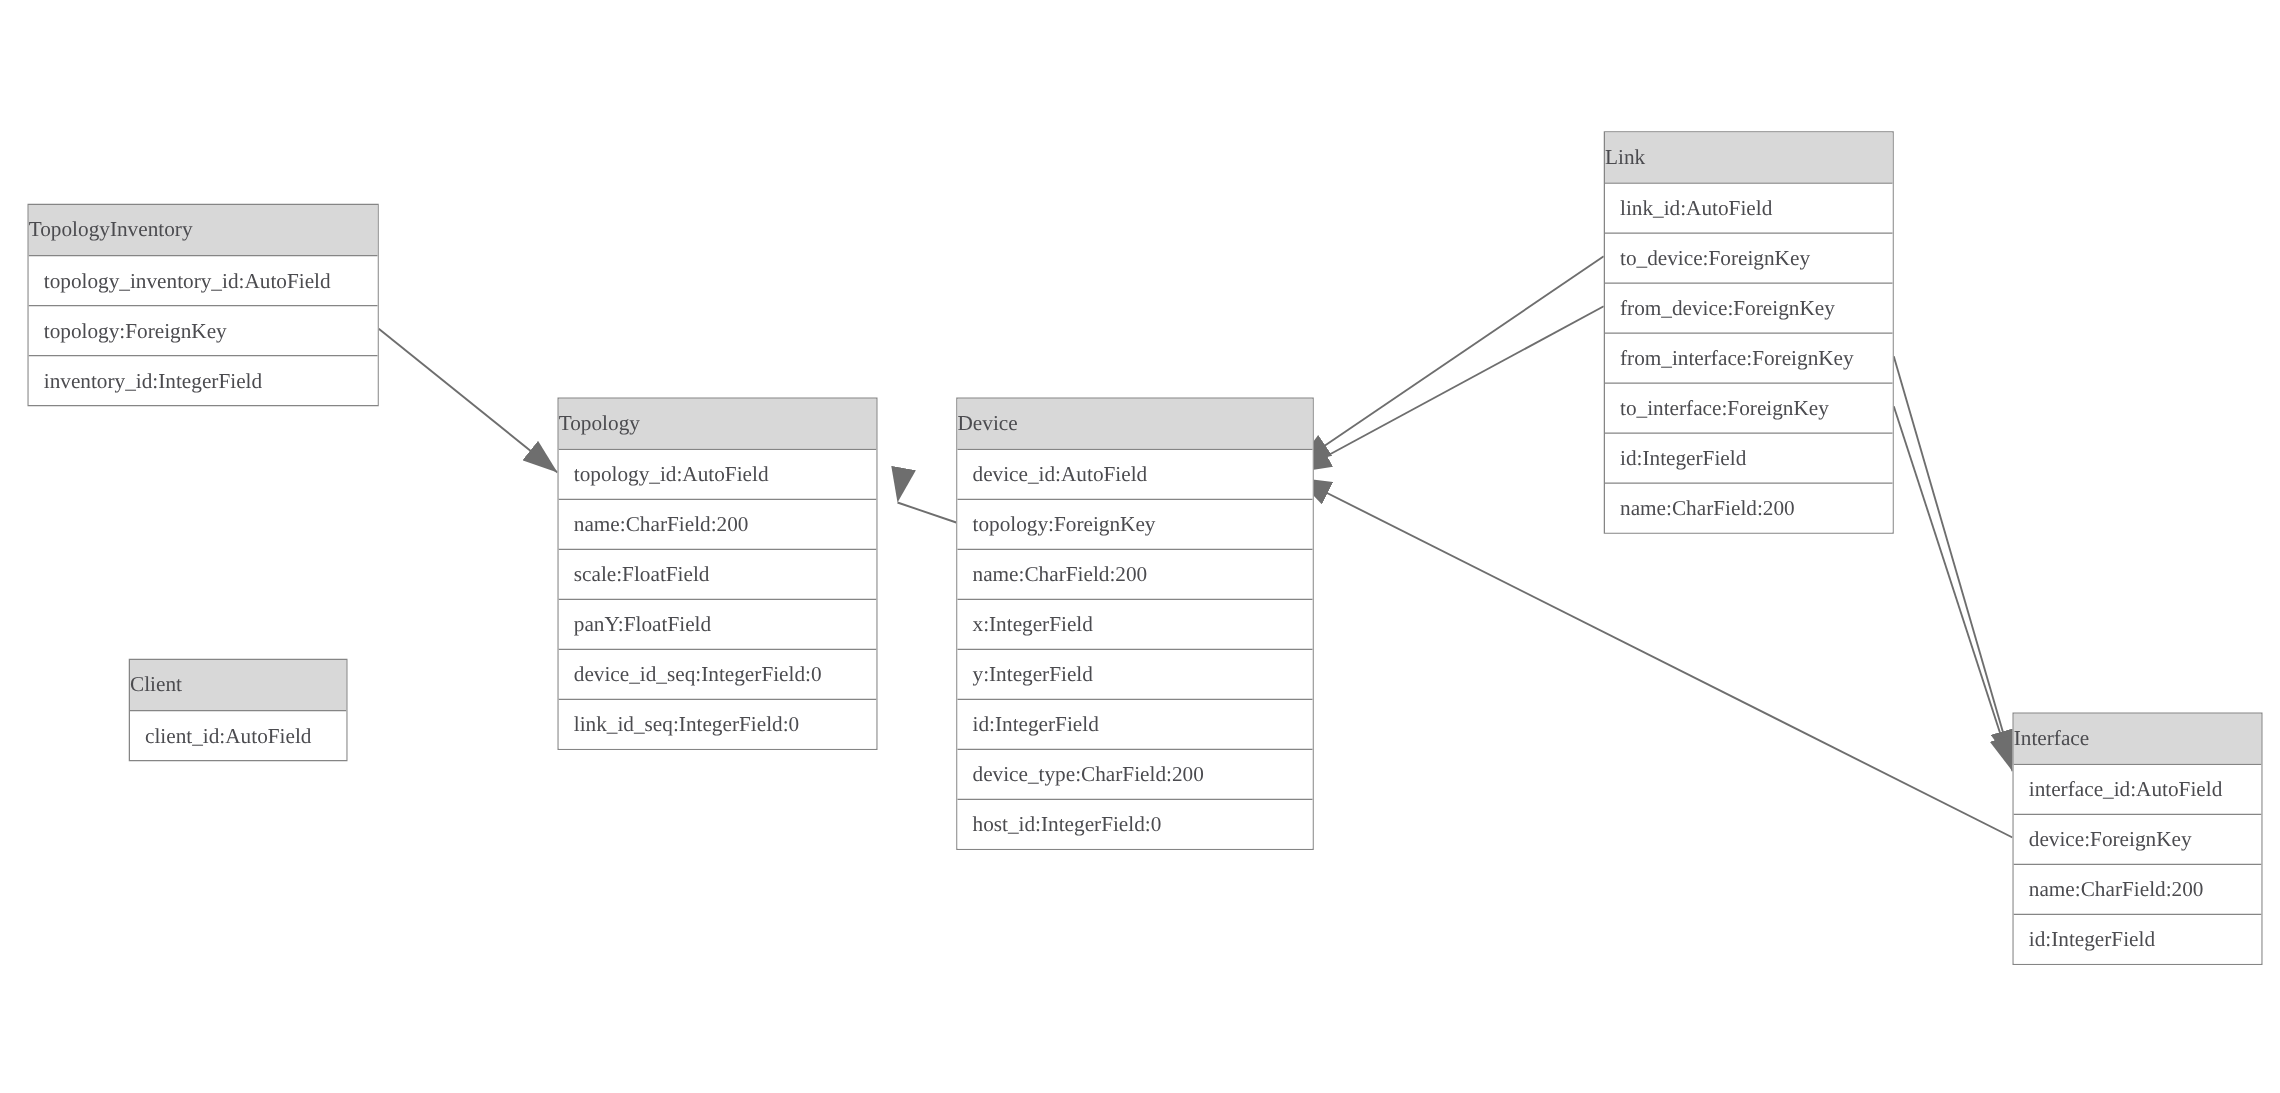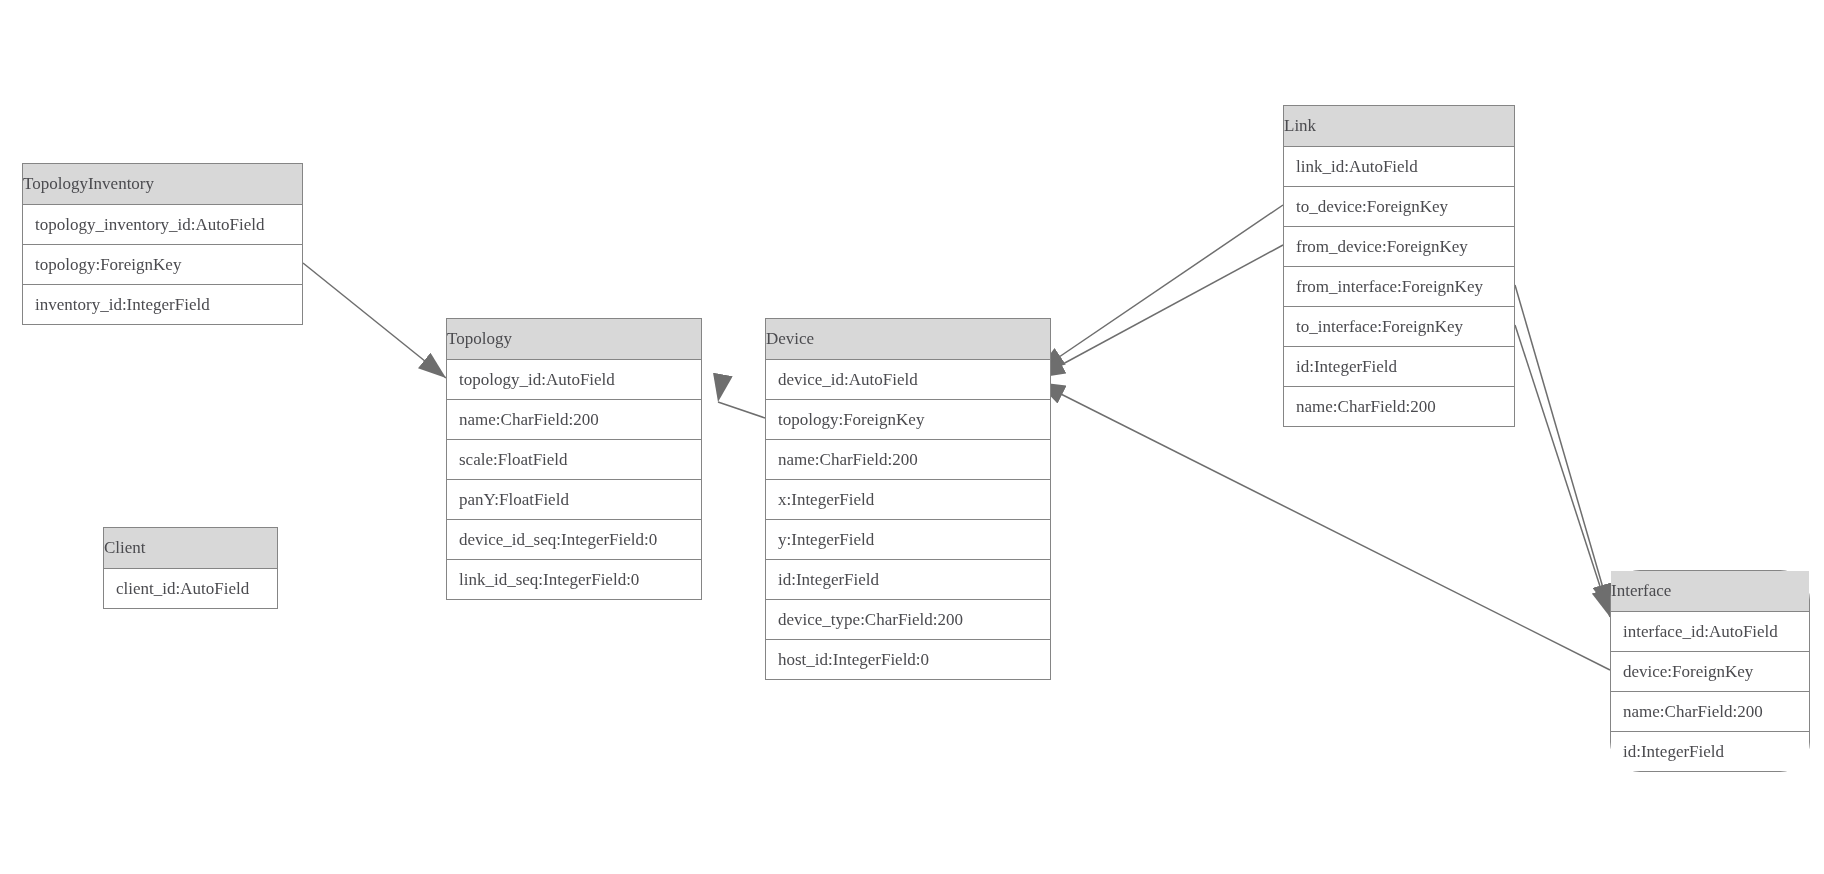--- a/index.html
+++ b/index.html
@@ -121,20 +121,20 @@
     <div class="entity" style="left: 1283px; top: 105px; width: 232px;">
     <div class="entity-header">Link</div>
   <div class="entity-field">link_id:AutoField</div>
       <div class="entity-field">to_device:ForeignKey</div>
       <div class="entity-field">from_device:ForeignKey</div>
       <div class="entity-field">from_interface:ForeignKey</div>
       <div class="entity-field">to_interface:ForeignKey</div>
       <div class="entity-field">id:IntegerField</div>
       <div class="entity-field">name:CharField:200</div>
     </div>
-    <div class="entity" style="left: 1610px; top: 570px; width: 200px; border-radius: 30px;">
+    <div class="entity" style="left: 1610px; top: 570px; width: 200px;">
     <div class="entity-header">Interface</div>
   <div class="entity-field">interface_id:AutoField</div>
       <div class="entity-field">device:ForeignKey</div>
       <div class="entity-field">name:CharField:200</div>
       <div class="entity-field">id:IntegerField</div>
     </div>
   </div>
 
 </body></html>

